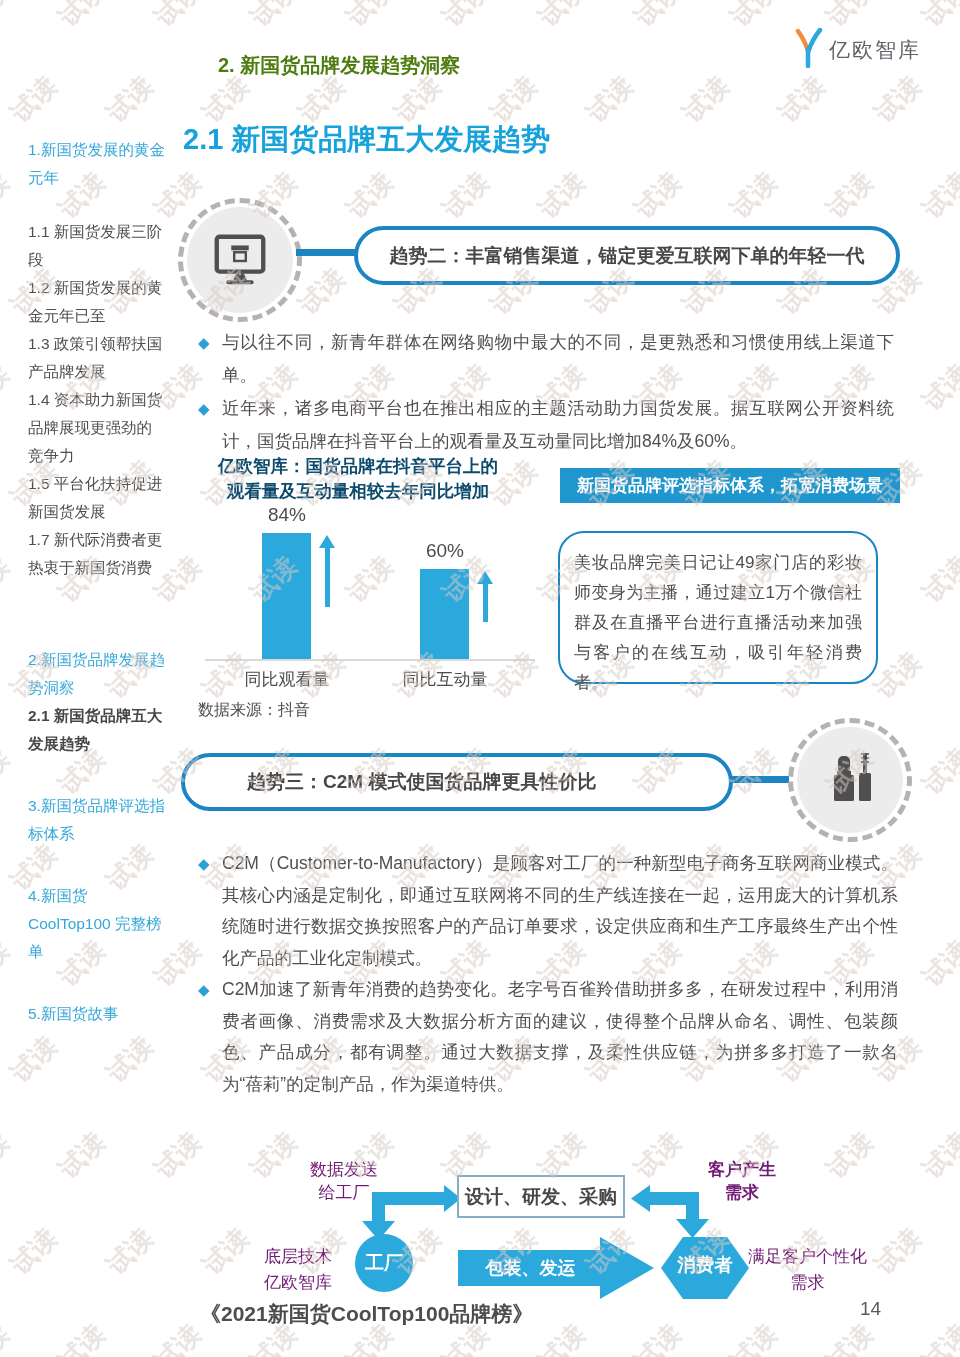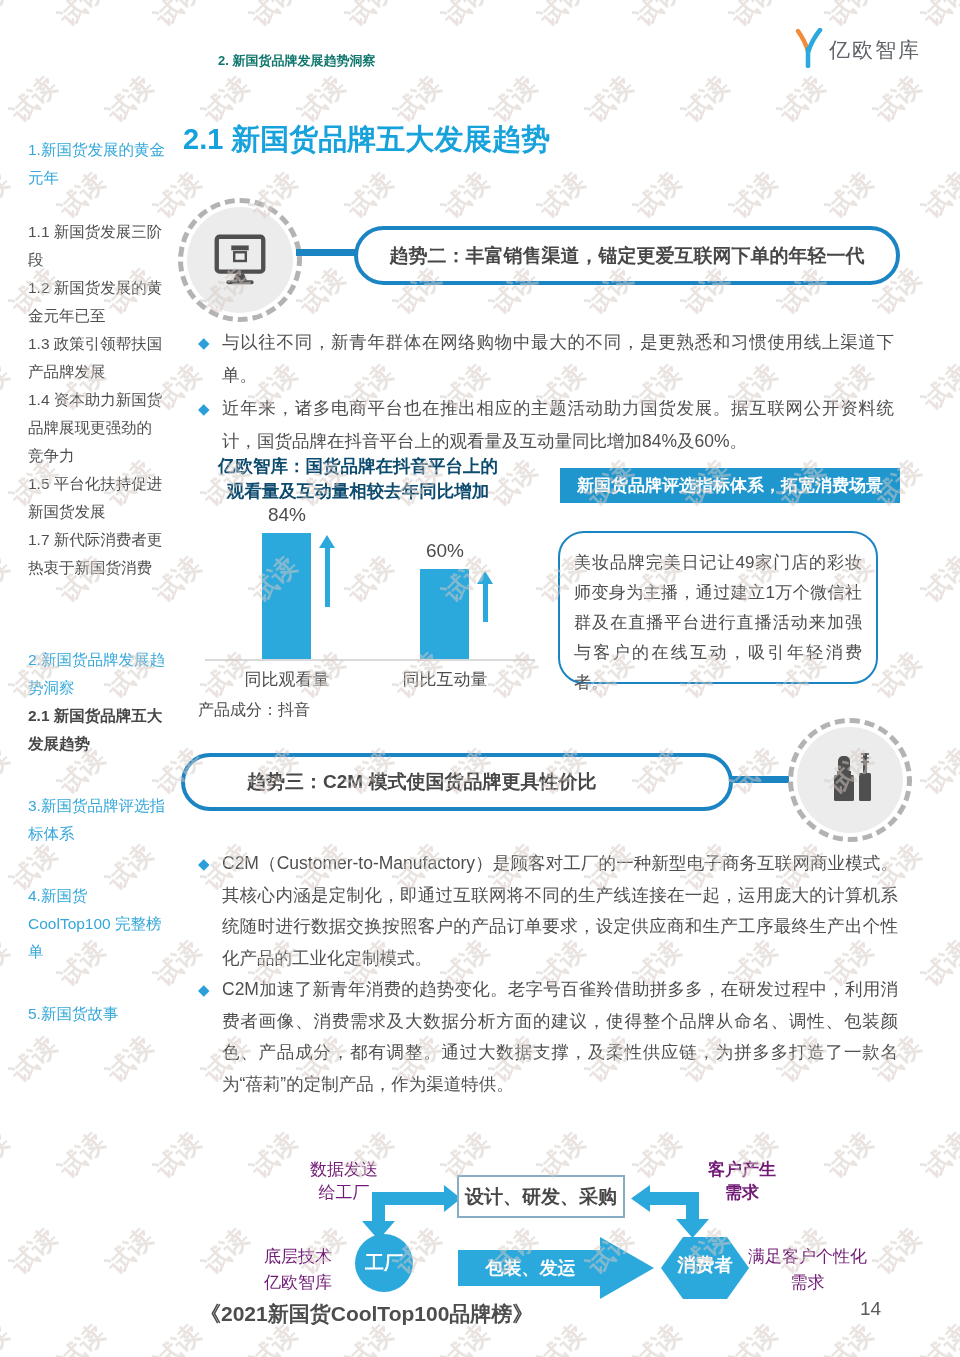--- a/index.html
+++ b/index.html
@@ -9,21 +9,21 @@
     position:relative; width:960px; height:1357px; margin:0 auto;
     background:#ffffff; overflow:hidden; color:#4f4f4f;
   }
   
   .watermark-layer { position:absolute; inset:0; z-index:9; pointer-events:none; overflow:hidden; }
   .watermark-layer span {
     position:absolute; font-size:26px; font-weight:bold;
     color:rgba(213,202,196,0.50); transform:rotate(-45deg); white-space:nowrap;
   }
   
-  .section-title { position:absolute; left:218px; top:52px; font-size:13px; font-weight:bold; color:#0f766e; z-index:2; }
+  .section-title { position:absolute; left:218px; top:52px; font-size:20px; font-weight:bold; color:#4d7c0f; z-index:2; }
   .logo { position:absolute; left:793px; top:28px; display:flex; align-items:center; gap:6px; z-index:2; }
   .logo .brand { font-size:21px; color:#5f6368; letter-spacing:2px; }
   
   .sidebar { position:absolute; left:28px; top:136px; width:138px; z-index:2; }
   .sb-item { font-size:15.5px; line-height:28px; color:#4f4f4f; cursor:pointer; }
   .sb-item.blue { color:#35a7d9; }
   .sb-item.bold { font-weight:bold; color:#474747; }
   .sb-item.gap-md { margin-top:26px; }
   .sb-item.gap-lg { margin-top:64px; }
   .sb-item.gap-sm { margin-top:34px; }
@@ -165,21 +165,21 @@
   <div class="up-arrow" id="ar0" style="left: 318px; top: 535px; height: 72px;">
       <span class="head"></span>
       <span class="shaft"></span>
     </div>
   <div class="up-arrow" id="ar1" style="left: 476px; top: 571px; height: 51px;">
       <span class="head"></span>
       <span class="shaft"></span>
     </div>
   <div class="cat-label" style="left:227px;">同比观看量</div>
   <div class="cat-label" style="left:385px;">同比互动量</div>
-  <div class="chart-source">产品成分：抖音</div>
+  <div class="chart-source">数据来源：抖音</div>
 
   <div class="highlight-label">新国货品牌评选指标体系，拓宽消费场景</div>
   <div class="callout">美妆品牌完美日记让49家门店的彩妆师变身为主播，通过建立1万个微信社群及在直播平台进行直播活动来加强与客户的在线互动，吸引年轻消费者。</div>
 
   <div class="banner left" style="left:181px; top:753px; width:552px; height:58px;">趋势三：C2M 模式使国货品牌更具性价比</div>
   <div class="connector" style="left:731px; top:776px; width:58px;"></div>
   <div class="icon-circle" style="left:788px; top:718px;">
     <div class="inner">
       <svg width="56" height="60" viewBox="0 0 56 60">
         <rect x="16" y="6" width="12" height="17" rx="5" fill="#4f4f4f"></rect>

